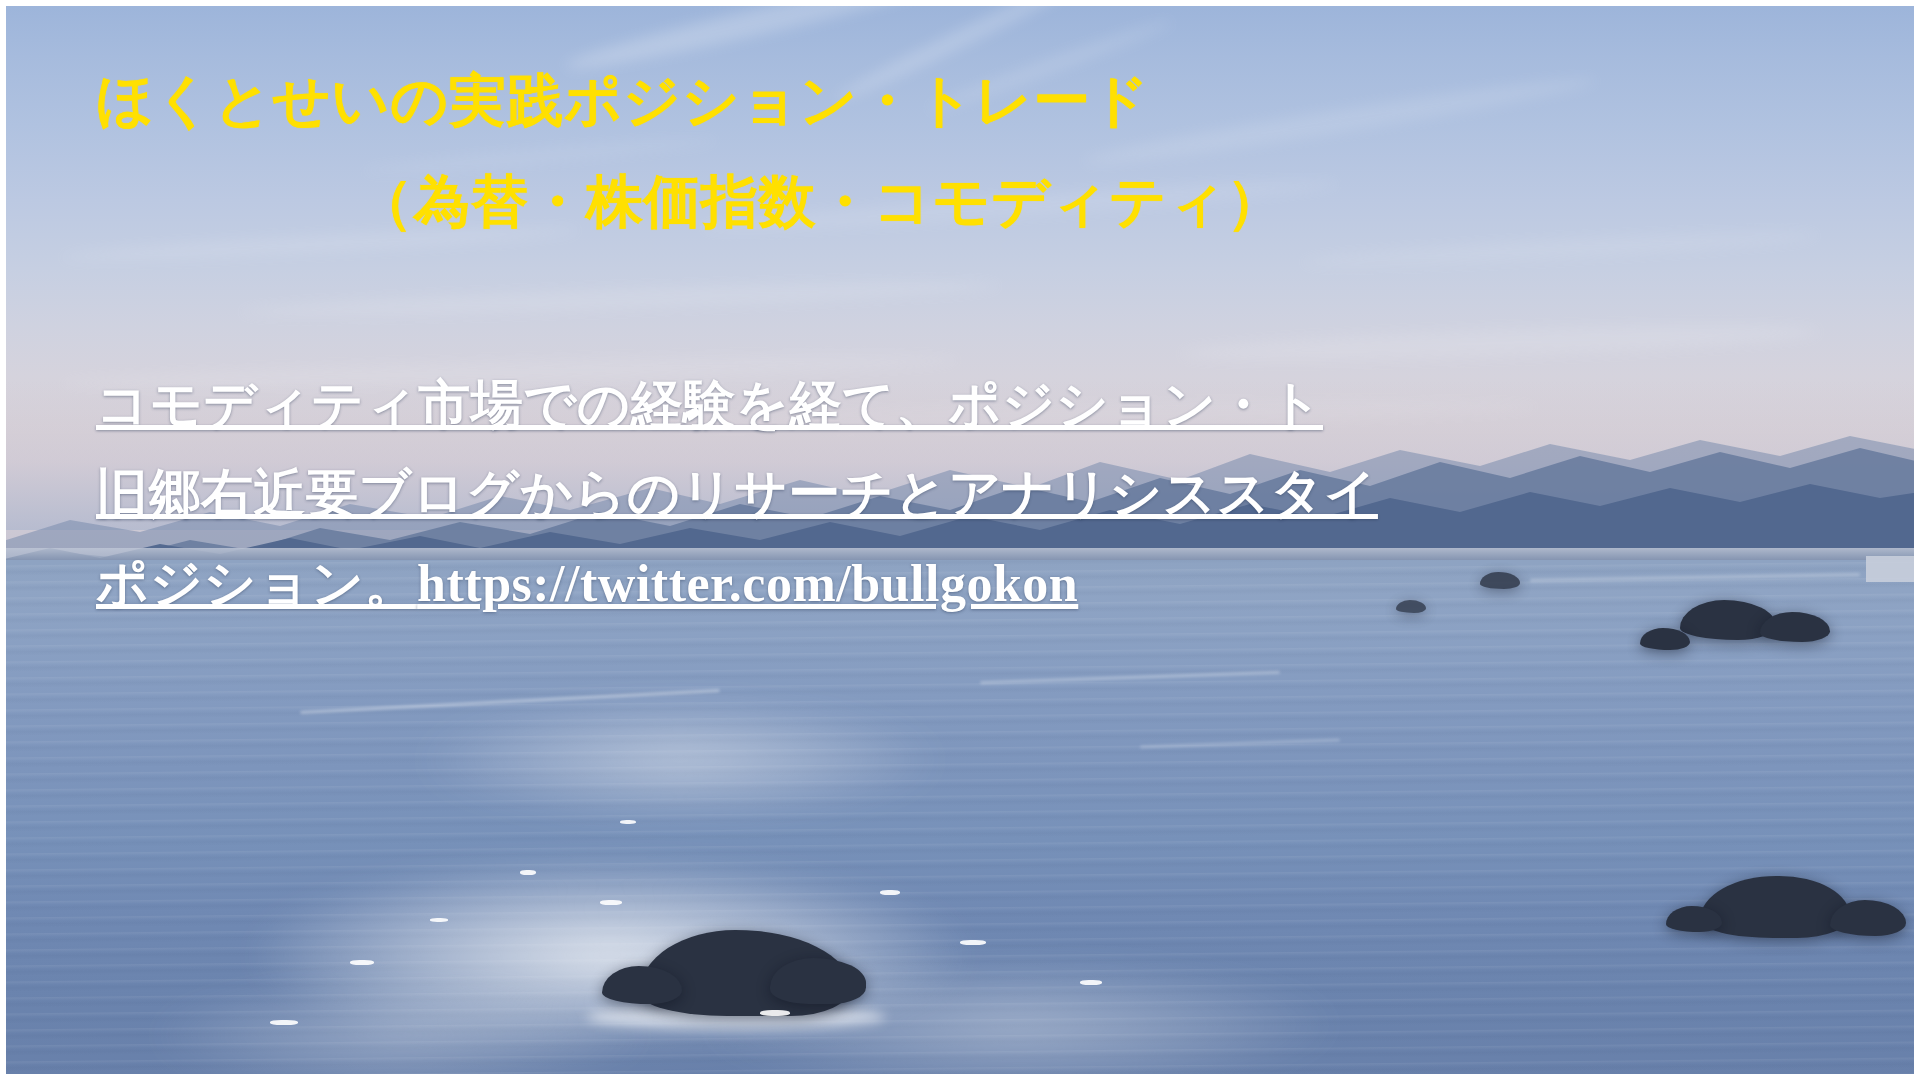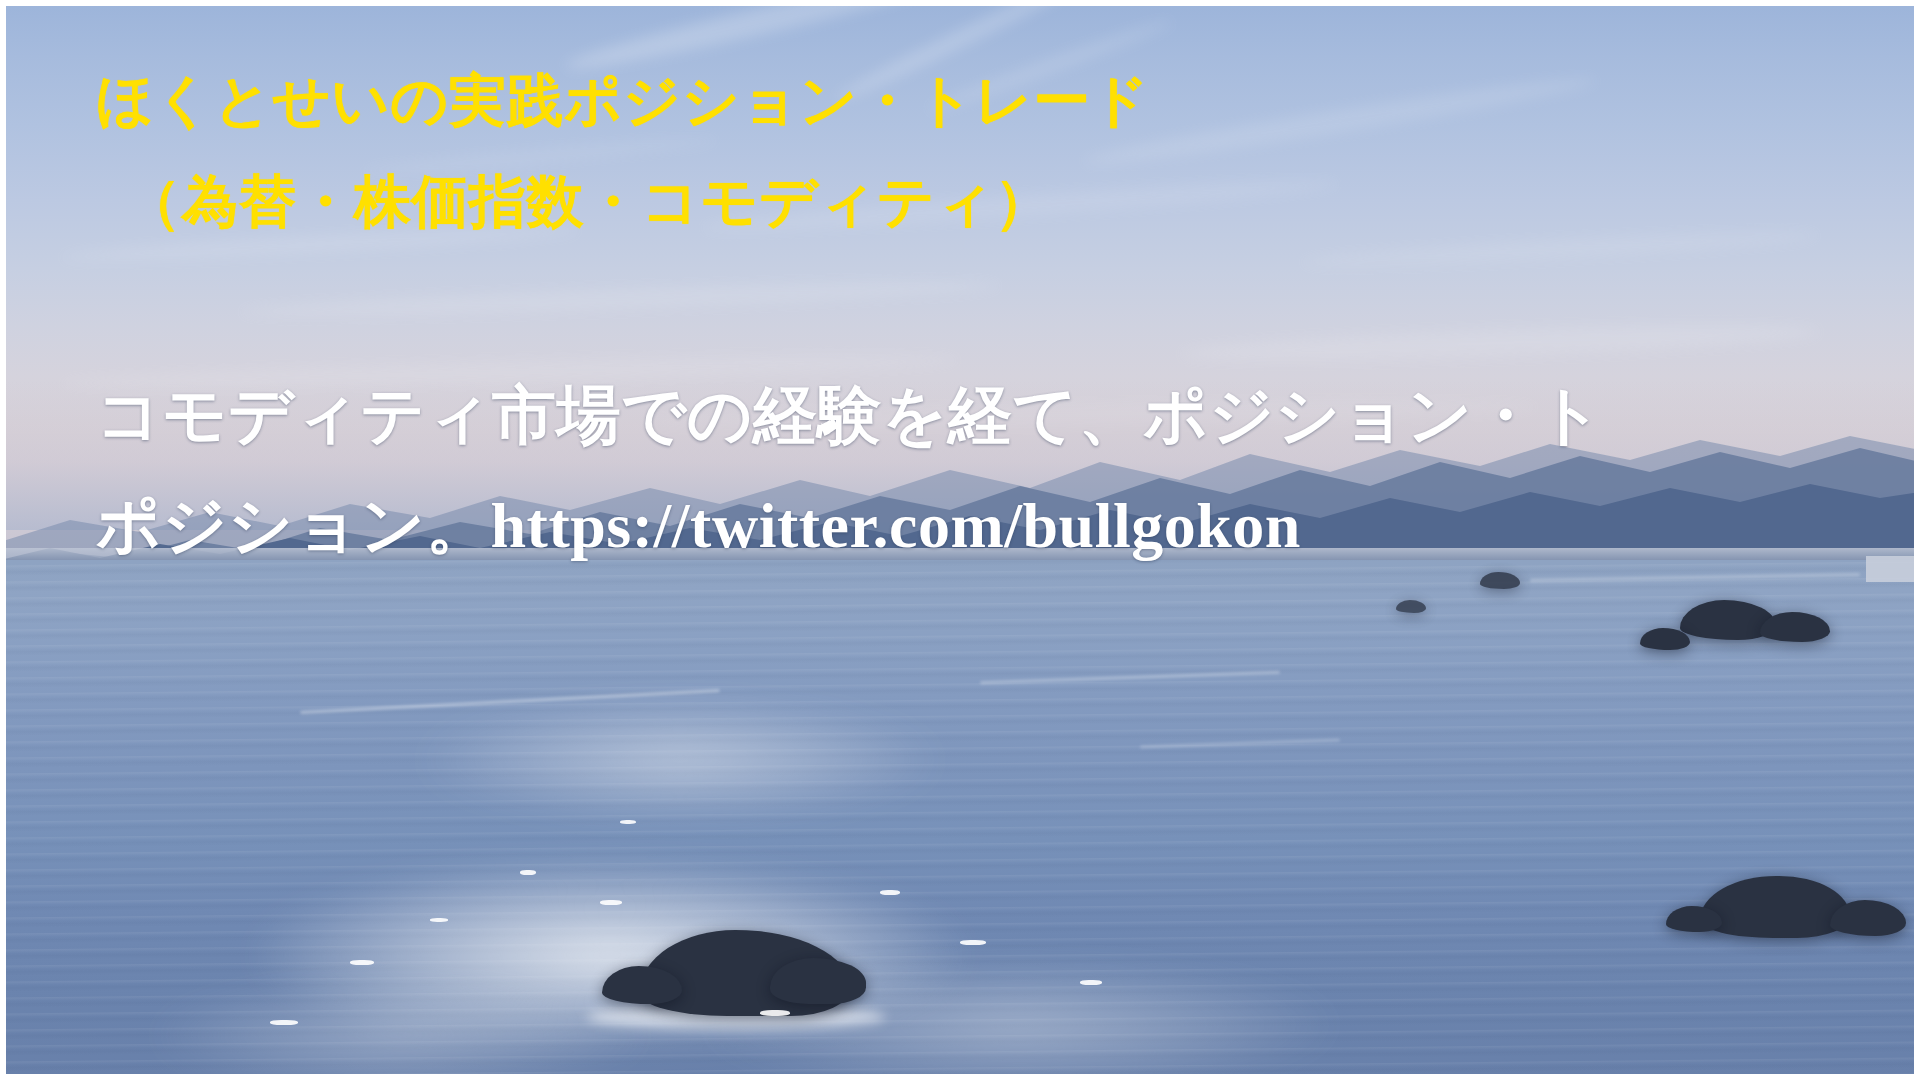--- a/index.html
+++ b/index.html
@@ -228,36 +228,38 @@
     color: #ffe000;
     font-weight: 700;
     font-size: 57px;
     line-height: 1.78;
     letter-spacing: 0.5px;
     white-space: nowrap;
     text-shadow: 0 0 1px rgba(255,224,0,.9);
   }
   .title-line.second {
     text-indent: 28px;
+    text-align: center;
   }
 
   .body-block {
     position: absolute;
     left: 96px;
     top: 360px;
     width: 1720px;
   }
   .body-line {
     color: #ffffff;
     font-weight: 700;
-    font-size: 64px;
+    font-size: 52px;
     line-height: 1.72;
     letter-spacing: 0.5px;
     white-space: nowrap;
     text-shadow: 0 1px 3px rgba(40,55,85,.45);
+    text-decoration: underline;
   }
   .body-line .url {
     font-family: "Liberation Serif", "DejaVu Serif", serif;
     font-weight: 700;
     letter-spacing: 0.5px;
   }
 </style>
 </head>
 <body>
 
@@ -353,19 +355,20 @@
 
   <div class="text-layer">
 
     <div class="title-block">
       <div class="title-line">ほくとせいの実践ポジション・トレード</div>
       <div class="title-line second">（為替・株価指数・コモディティ）</div>
     </div>
 
     <div class="body-block">
       <div class="body-line">コモディティ市場での経験を経て、ポジション・ト</div>
+      <div class="body-line">旧郷右近要ブログからのリサーチとアナリシススタイ</div>
       <div class="body-line"><span>ポジション。</span><span class="url">https://twitter.com/bullgokon</span></div>
     </div>
 
   </div>
 
   <div class="frame"></div>
 </div>
 
 </body></html>

